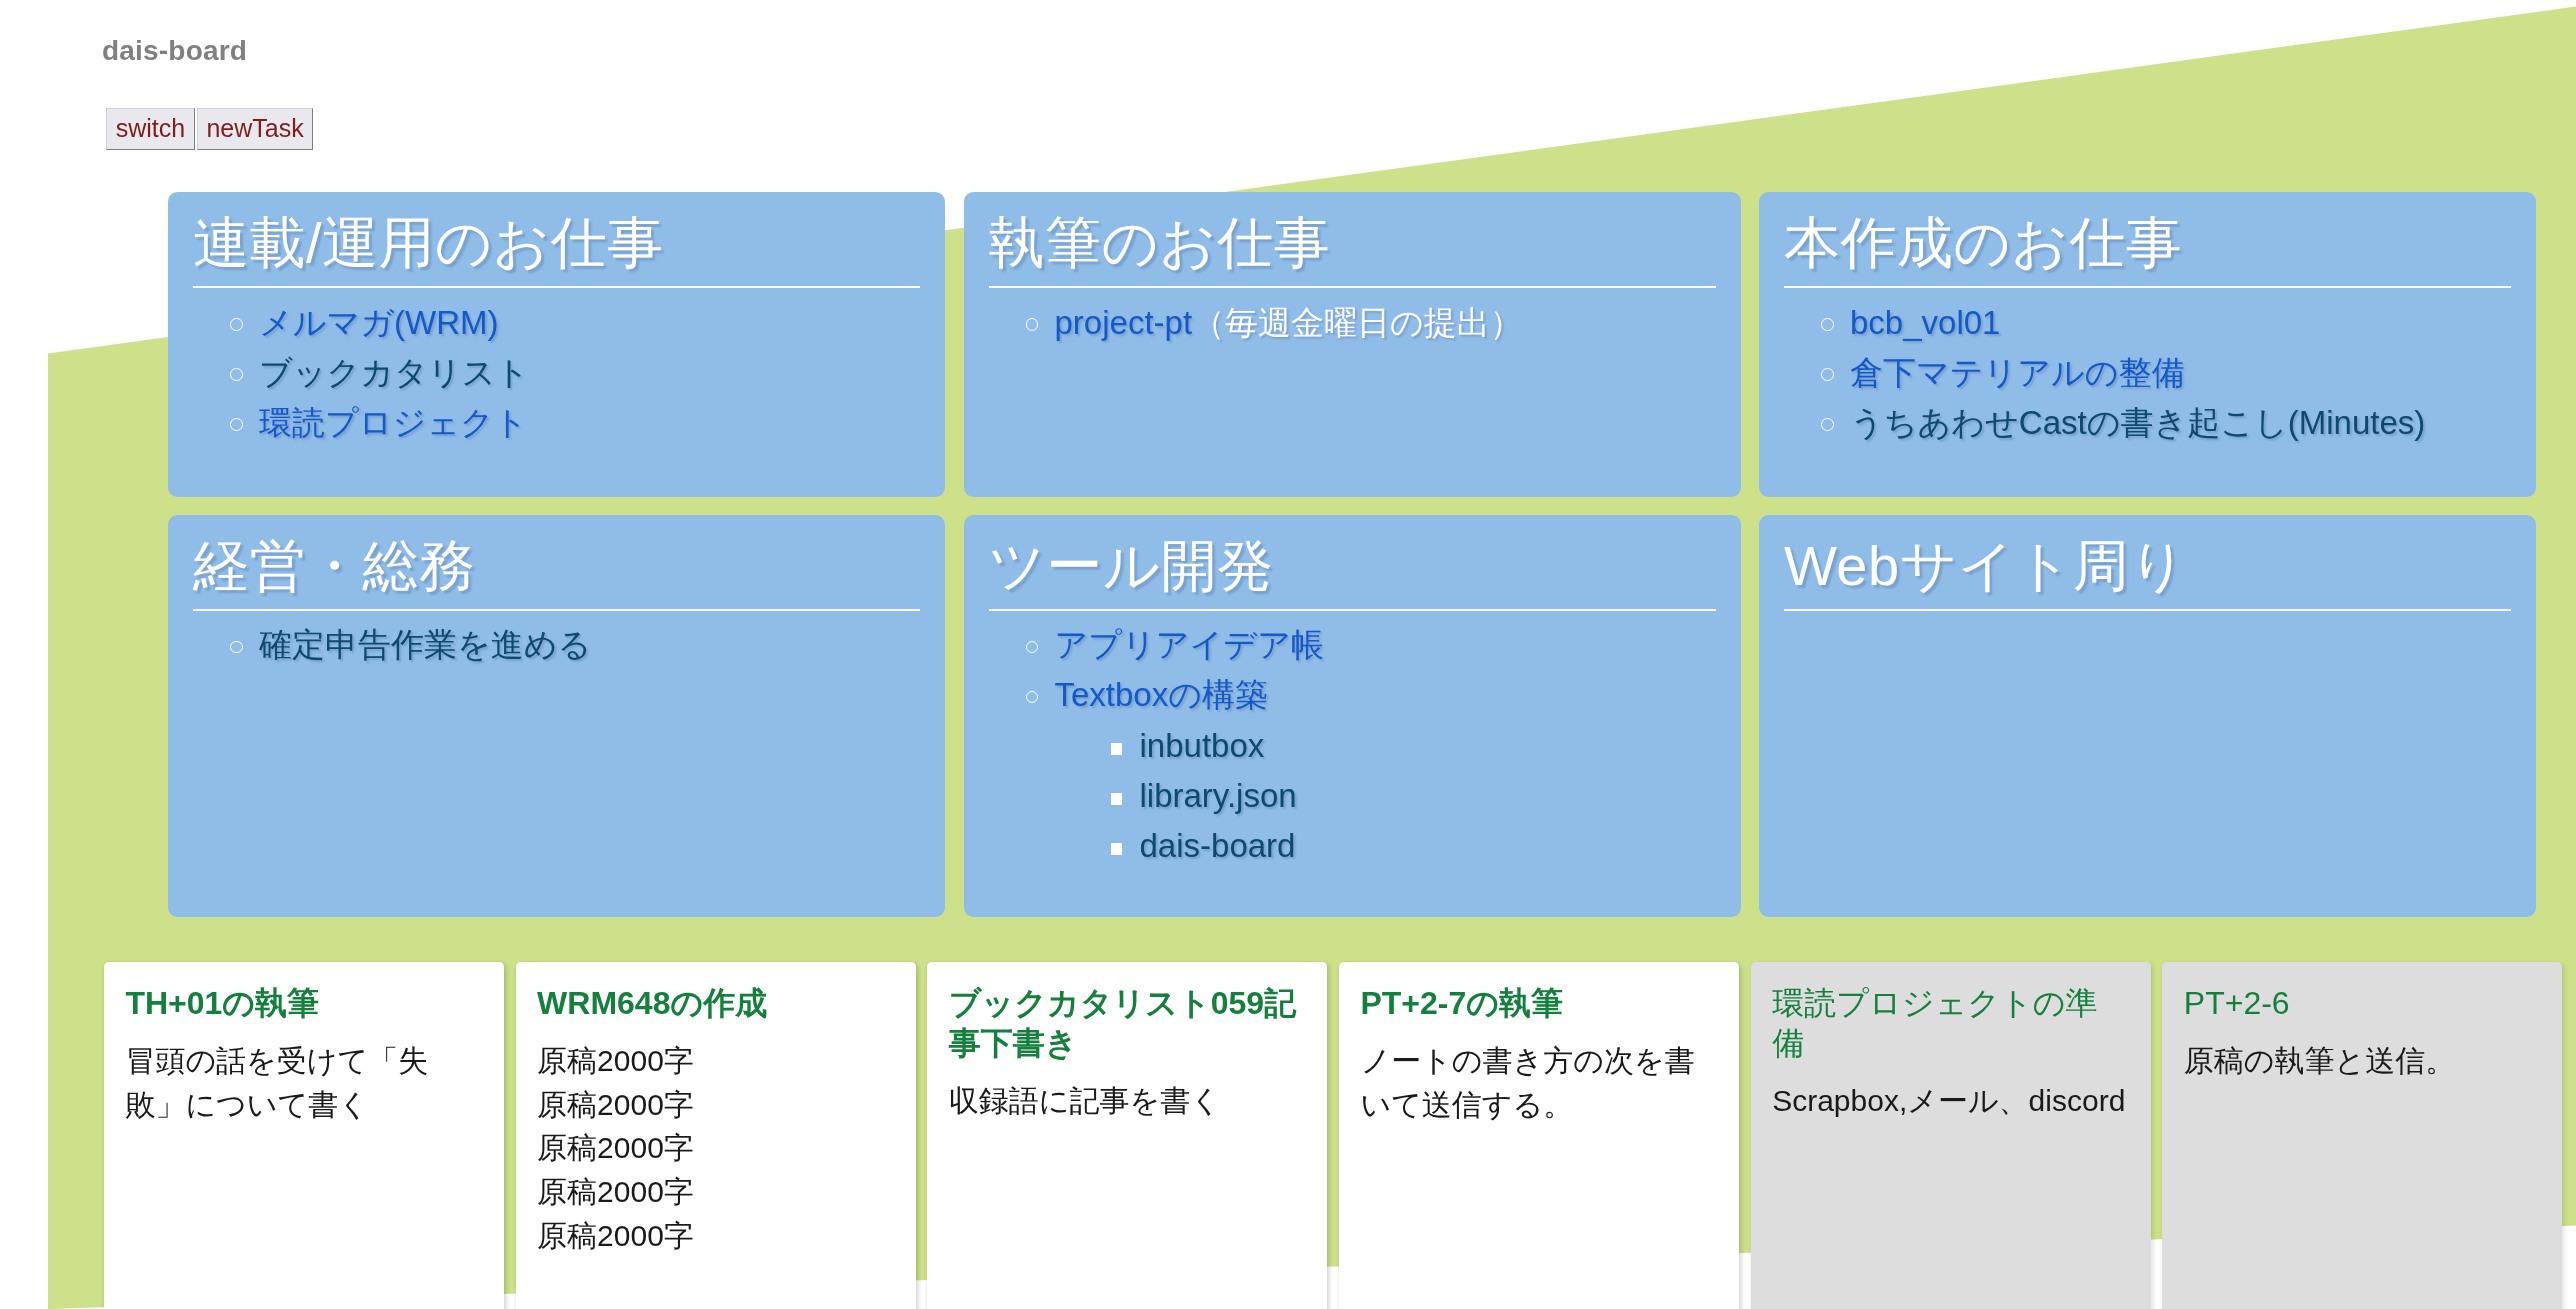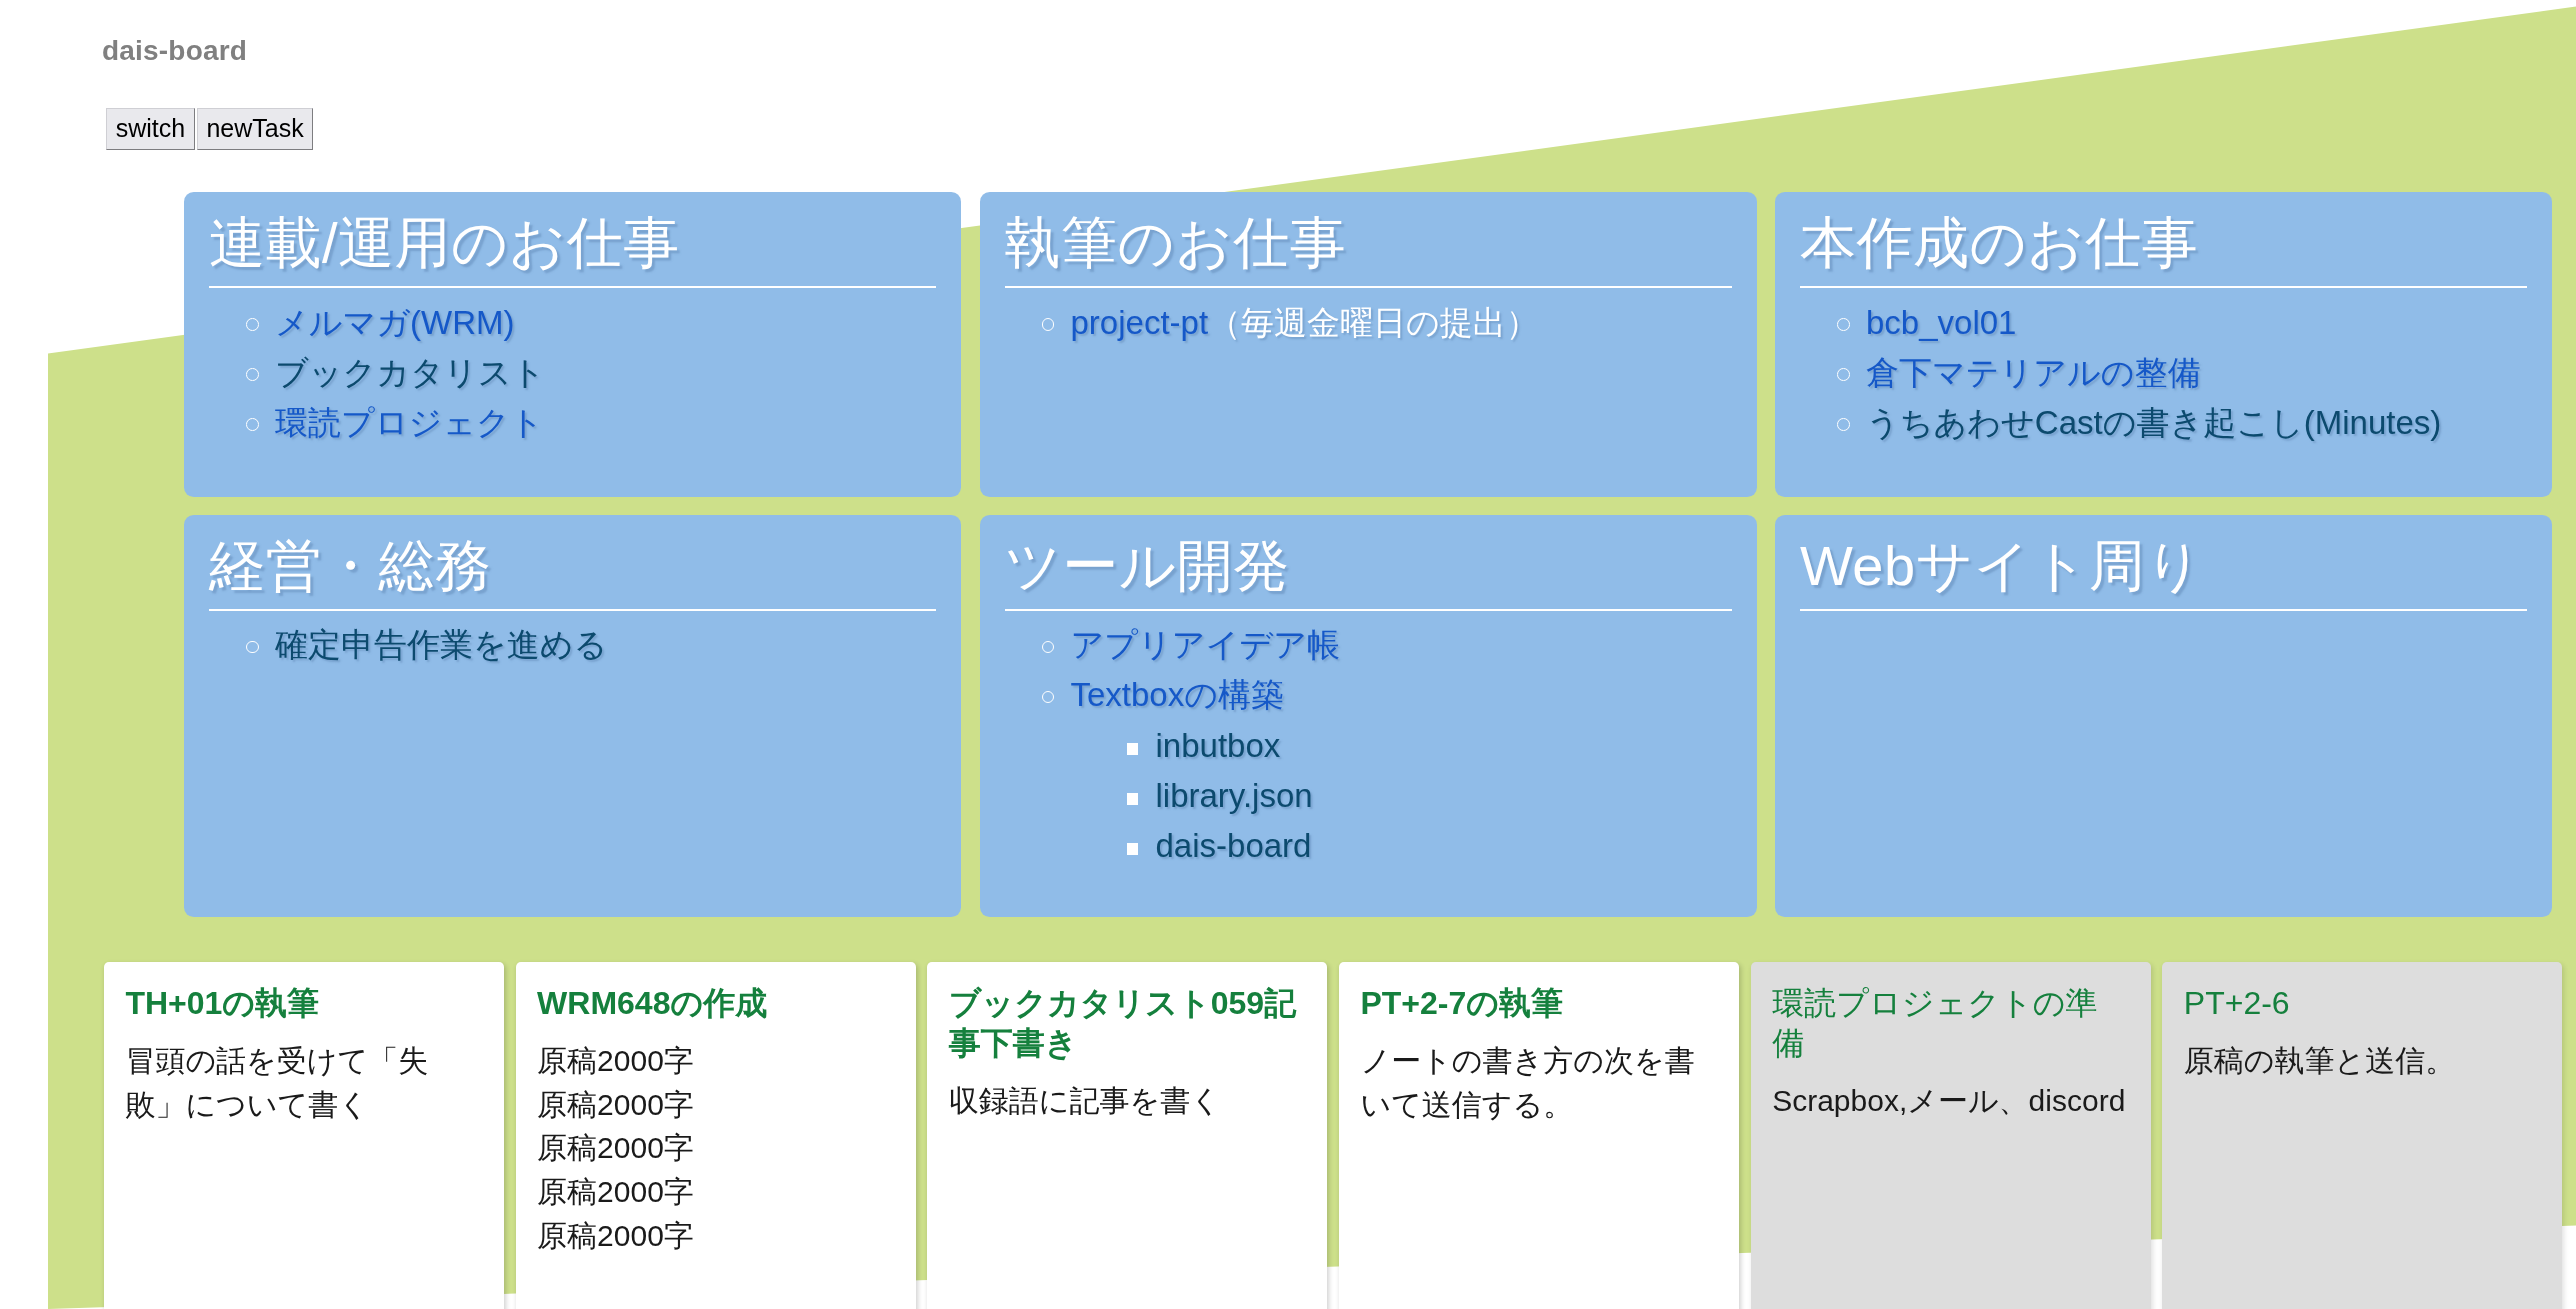--- a/index.html
+++ b/index.html
@@ -50,31 +50,31 @@
     display: flex;
     align-items: flex-start;
   }
   #toolbar button {
     font-family: "Liberation Sans", "DejaVu Sans", sans-serif;
     font-size: 25px;
     line-height: 1;
     padding: 6.8px 8.7px 8.7px 8.7px;
     margin: 0;
     background: #e9e9ed;
-    color: #000000;
+    color: #7f1d1d;
     border: 1.9px outset #cfcfd4;
     border-radius: 0;
     cursor: pointer;
   }
   #toolbar button + button { margin-left: 1.9px; }
 
   
   #cards-area {
     position: absolute;
-    left: 136px;
+    left: 120px;
     top: 192px;
     width: 2370px;
     z-index: 2;
     display: grid;
     grid-template-columns: repeat(3, 777px);
     grid-template-rows: 305px 402px;
     column-gap: 18.5px;
     row-gap: 17.5px;
   }
 

